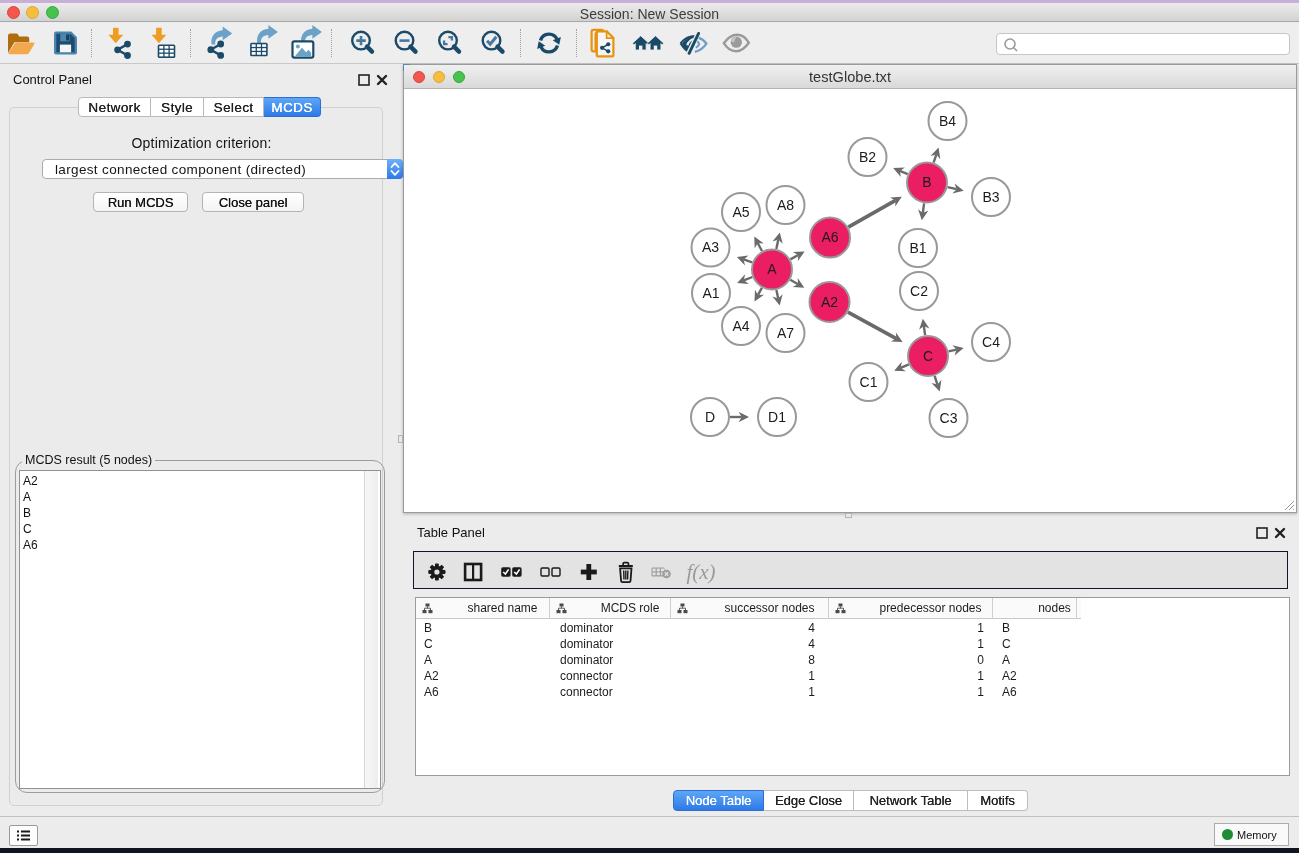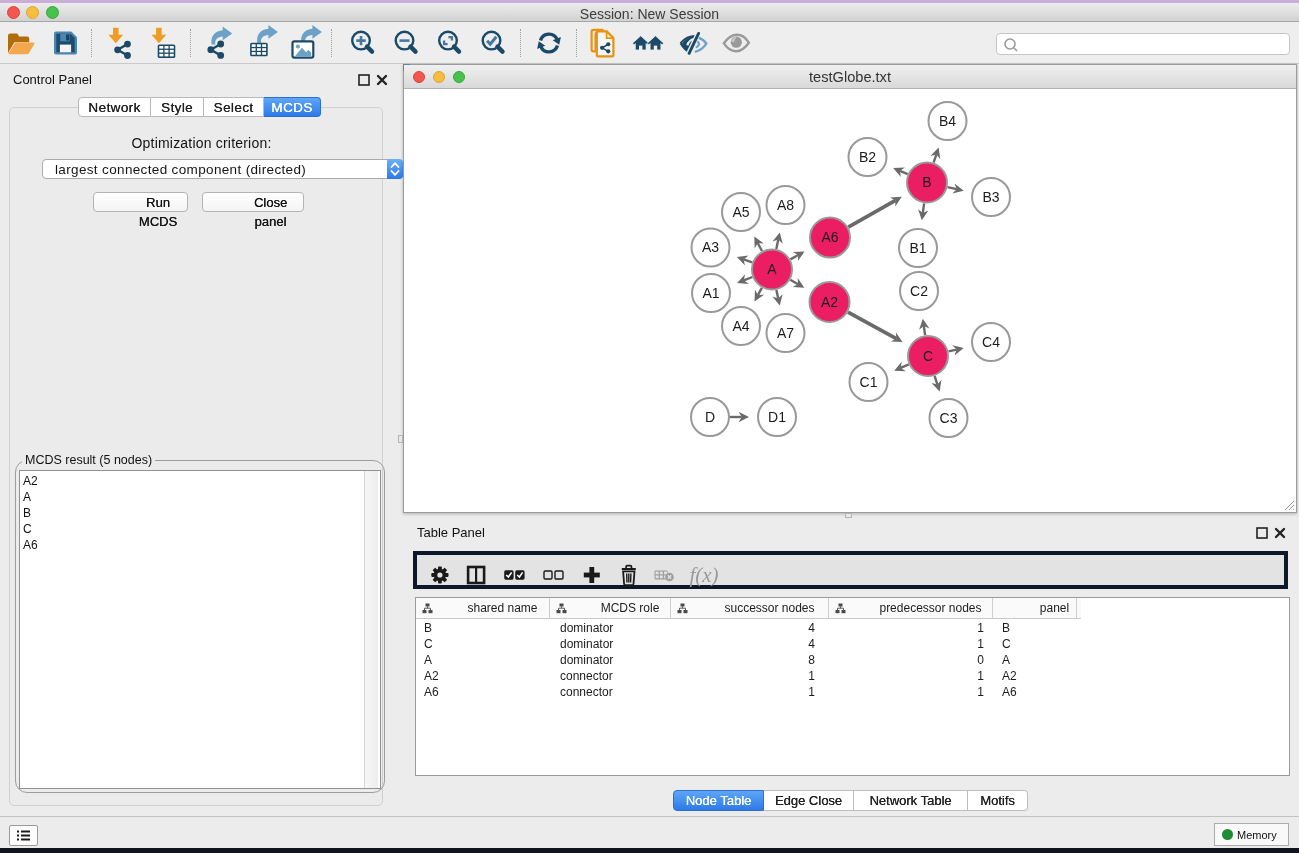--- a/index.html
+++ b/index.html
@@ -18,33 +18,33 @@
 #cp-tabs { text-shadow:0.25px 0 0 currentColor; position:absolute; left:78px; top:33px; height:20px; display:flex; font-size:13.5px; letter-spacing:0.4px; }
 #cp-tabs .tab { background:#fff; border:1px solid #b9b9b9; border-left:none; color:#222; display:flex; align-items:center; justify-content:center; }
 #cp-tabs .tab.first { border-left:1px solid #b9b9b9; border-radius:4px 0 0 4px; }
 #cp-tabs .tab.last { border-radius:0 4px 4px 0; }
 #cp-tabs .tab.sel { background:linear-gradient(#5ea6f7,#2d7ae8); color:#fff; border-color:#2d6fd0; }
 #cp-body { position:absolute; left:9px; top:43px; width:374px; height:699px; background:#ebebeb; border:1px solid #d0d0d0; border-radius:5px; }
 #optlabel { position:absolute; left:0; width:100%; top:71px; text-align:center; font-size:14px; letter-spacing:0.2px; color:#141414; }
 #dropdown { position:absolute; left:42px; top:95px; width:361px; height:20px; background:#fff; border:1px solid #ababab; border-radius:4px; }
 #dropdown .dtext { position:absolute; left:12px; top:2px; font-size:13.5px; letter-spacing:0.35px; color:#141414; white-space:nowrap; }
 #dropdown .spin { position:absolute; right:-1px; top:-1px; width:16px; height:20px; background:linear-gradient(#6db1f9,#2d7ae8); border-radius:0 4px 4px 0; }
-.btn { text-shadow:0.25px 0 0 currentColor; position:absolute; background:linear-gradient(#ffffff,#f4f4f4); border:1px solid #b4b4b4; border-radius:4px; font-size:13px; color:#141414; text-align:center;padding-left:35px; }
+.btn { text-shadow:0.25px 0 0 currentColor; position:absolute; background:linear-gradient(#ffffff,#f4f4f4); border:1px solid #b4b4b4; border-radius:4px; font-size:13px; color:#141414; text-align:center; }
 #fieldset { position:absolute; left:15px; top:396px; width:370px; height:333px; border:1px solid #9d9d9d; border-radius:12px; }
 #fieldset .legend { position:absolute; left:6px; top:-8px; background:#ebebeb; padding:0 3px; font-size:12.5px; color:#111; }
 #mcdslist { position:absolute; left:3px; top:9px; width:362px; height:319px; background:#fff; border:1px solid #919191; }
 #mcdslist .item { padding-left:3px; font-size:12px; height:16px; line-height:16px; color:#111; }
 #mcdsscroll { position:absolute; right:6px; top:10px; width:14px; height:317px; background:linear-gradient(90deg,#f7f7f7,#ededed); border-left:1px solid #d6d6d6; }
 #netwin { left:403px; top:64px; width:894px; height:449px; background:#fff; border:1px solid #9b9b9b; box-shadow:0 1px 3px rgba(0,0,0,0.25); }
 #nw-titlebar { position:absolute; left:0; top:0; width:100%; height:24px; background:linear-gradient(#f0f0f0,#d9d9d9); border-bottom:1px solid #b3b3b3; }
 #nw-titlebar .title { position:absolute; left:0; right:0; top:3.5px; text-align:center; font-size:14.6px; color:#333; }
 .tl2 { position:absolute; border-radius:50%; width:12px; height:12px; top:6px; }
 #tablepanel { left:403px; top:520px; width:896px; height:296px; }
 #tp-head { position:absolute; left:14px; top:5px; font-size:13px; color:#111; }
-#tp-toolbar { position:absolute; left:10px; top:31px; width:875px; height:38px; background:#e3e3e3; border:4px solid #0f172a; }
+#tp-toolbar { position:absolute; left:10px; top:31px; width:875px; height:38px; background:#e3e3e3; border:1px solid #0f172a; }
 #tp-table { position:absolute; left:12px; top:77px; width:875px; height:179px; background:#fff; border:1px solid #9b9b9b; }
 #tp-header { position:absolute; left:0; top:0; width:665px; height:21px; background:#fafafa; border-bottom:1px solid #c9c9c9; font-size:12px; }
 #tp-header .hcell { position:absolute; top:0; height:21px; border-right:1px solid #cfcfcf; text-align:center; line-height:21px;padding-left:40px; }
 .trow { position:absolute; font-size:12px; height:16px; line-height:16px; }
 #bottomtabs { text-shadow:0.25px 0 0 currentColor; position:absolute; left:270px; top:270px; height:21px; display:flex; font-size:13px; }
 #bottomtabs .tab { background:#fff; border:1px solid #bdbdbd; border-left:none; color:#222; display:flex; align-items:center; justify-content:center; }
 #bottomtabs .tab.first { border-left:1px solid #bdbdbd; border-radius:4px 0 0 4px; }
 #bottomtabs .tab.last { border-radius:0 4px 4px 0; }
 #bottomtabs .tab.sel { background:linear-gradient(#5ea6f7,#2d7ae8); color:#fff; border-color:#2d6fd0; }
 #statusbar { left:0; top:816px; width:1299px; height:32px; background:#ececec; border-top:1px solid #c2c2c2; }
@@ -421,21 +421,21 @@
             <rect x="0.5" y="7" width="4" height="3.2" fill="#4a4a4a"></rect>
             <rect x="6.5" y="7" width="4" height="3.2" fill="#4a4a4a"></rect>
             <path d="M5.5,3.5 V5.2 M2.5,5.2 H8.5 M2.5,5.2 V7 M8.5,5.2 V7" stroke="#4a4a4a" stroke-width="0.9" fill="none"></path>
           </svg>successor nodes</div>
       <div class="hcell" style="left:413px;width:164px"><svg width="11" height="11" viewBox="0 0 11 11" style="position:absolute;left:6px;top:5px">
             <rect x="3.5" y="0.5" width="4" height="3" fill="#4a4a4a"></rect>
             <rect x="0.5" y="7" width="4" height="3.2" fill="#4a4a4a"></rect>
             <rect x="6.5" y="7" width="4" height="3.2" fill="#4a4a4a"></rect>
             <path d="M5.5,3.5 V5.2 M2.5,5.2 H8.5 M2.5,5.2 V7 M8.5,5.2 V7" stroke="#4a4a4a" stroke-width="0.9" fill="none"></path>
           </svg>predecessor nodes</div>
-      <div class="hcell" style="left:577px;width:84px">panel</div>
+      <div class="hcell" style="left:577px;width:84px">nodes</div>
     </div>
     <div class="trow" style="left:0;top:22px;width:873px">
         <span style="position:absolute;left:8px">B</span>
         <span style="position:absolute;left:144px">dominator</span>
         <span style="position:absolute;left:255px;width:144px;text-align:right">4</span>
         <span style="position:absolute;left:420px;width:148px;text-align:right">1</span>
         <span style="position:absolute;left:586px">B</span>
       </div>
     <div class="trow" style="left:0;top:38px;width:873px">
         <span style="position:absolute;left:8px">C</span>

